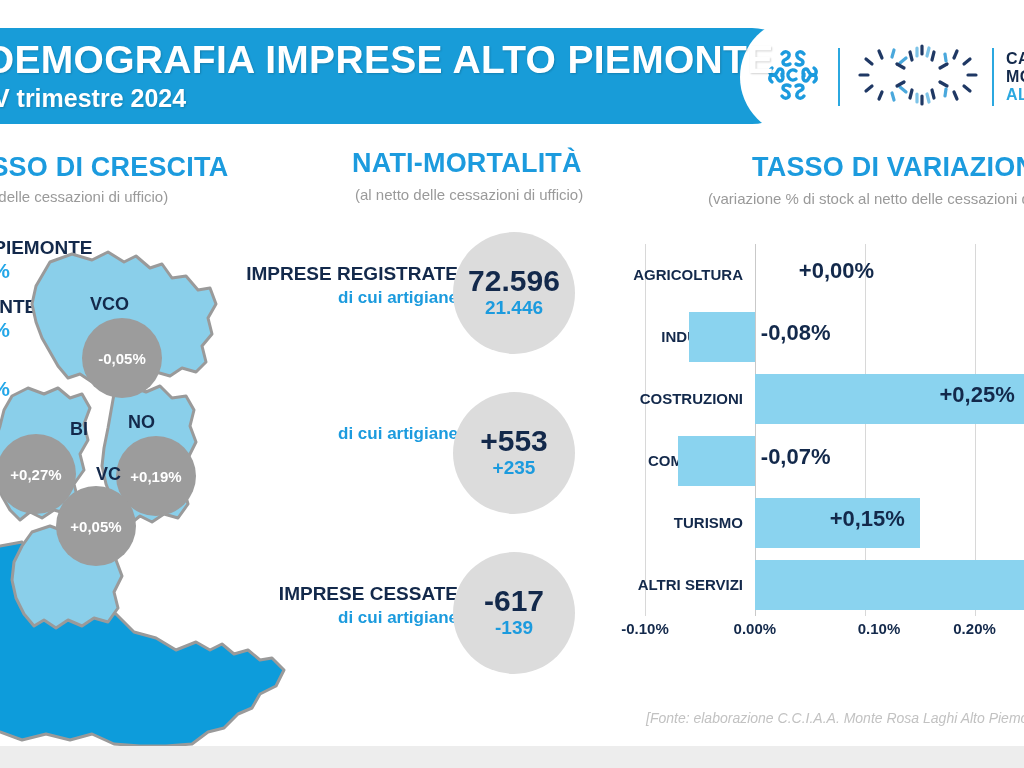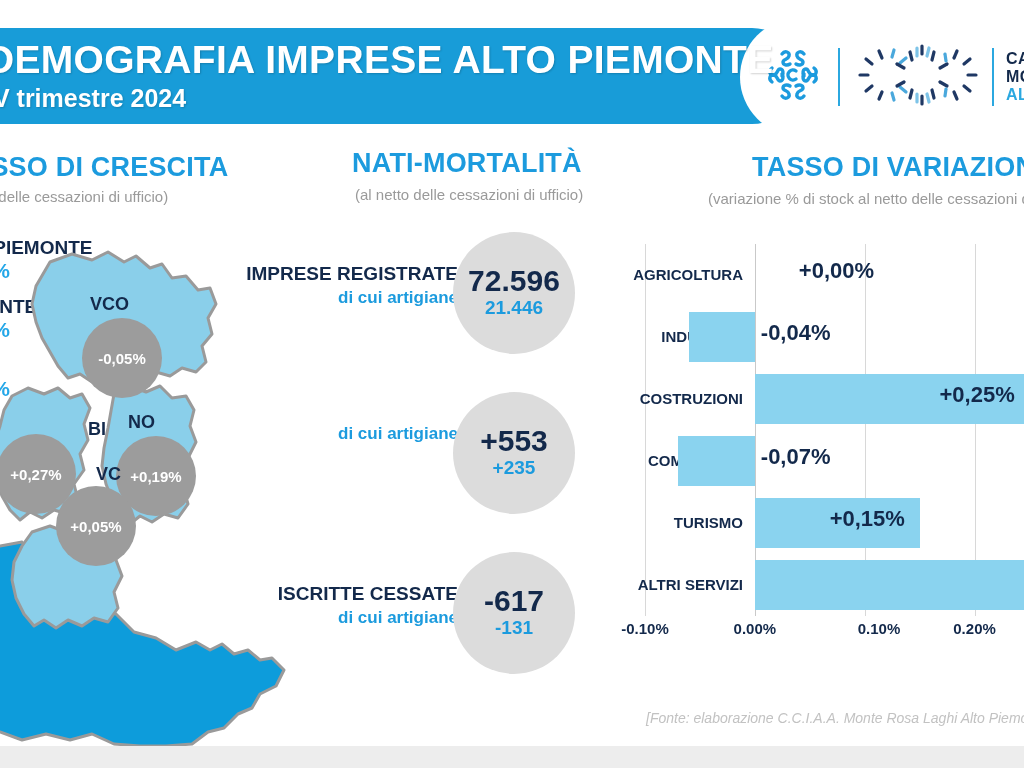--- a/index.html
+++ b/index.html
@@ -313,21 +313,21 @@
 
         <path fill="#8ACFEA" d="M128 286 L146 280 L162 286 L178 280 L192 290 L206 286 L216 298 L212 314
              L218 330 L210 346 L214 362 L204 376 L190 372 L178 380 L164 374 L152 382
              L140 374 L130 380 L120 368 L112 352 L108 334 L110 316 L118 300 Z"></path>
       </g>
     </svg>
 
     <div class="prov-label" style="left:186px; top:48px;">VCO</div>
     <div class="bubble" style="left:178px; top:72px; width:80px; height:80px;">-0,05%</div>
 
-    <div class="prov-label" style="left:184px; top:173px;text-align:right;">BI</div>
+    <div class="prov-label" style="left:166px; top:173px;text-align:right;">BI</div>
     <div class="bubble" style="left:92px; top:188px; width:80px; height:80px;">+0,27%</div>
 
     <div class="prov-label" style="left:224px; top:166px;">NO</div>
     <div class="bubble" style="left:212px; top:190px; width:80px; height:80px;">+0,19%</div>
 
     <div class="prov-label" style="left:192px; top:218px;">VC</div>
     <div class="bubble" style="left:152px; top:240px; width:80px; height:80px;">+0,05%</div>
   </div>
 
   <div class="stat-row" id="stat-0">
@@ -346,43 +346,43 @@
       <div class="stat-art">di cui artigiane</div>
     </div>
     <div class="stat-circle">
       <div class="stat-big">+553</div>
       <div class="stat-small">+235</div>
     </div>
   </div>
 
   <div class="stat-row" id="stat-2">
     <div class="stat-labels">
-      <div class="stat-name">ISCRITTE CESSATE</div>
+      <div class="stat-name">IMPRESE CESSATE</div>
       <div class="stat-art">di cui artigiane</div>
     </div>
     <div class="stat-circle">
       <div class="stat-big">-617</div>
-      <div class="stat-small">-131</div>
+      <div class="stat-small">-139</div>
     </div>
   </div>
 
   <div class="chart">
     <div class="chart-plot" id="plot">
         <div class="grid-line" style="left: 32.96px;"></div>
         <div class="grid-line zero" style="left: 142.827px;"></div>
         <div class="grid-line" style="left: 252.693px;"></div>
         <div class="grid-line" style="left: 362.56px;"></div>
         <div class="bar-row" style="top: 0px; height: 62px;">
           <div class="cat-label">AGRICOLTURA</div>
           <div class="bar-val" style="left: 186.827px;">+0,00%</div>
         </div>
         <div class="bar-row" style="top: 62px; height: 62px;">
           <div class="cat-label">INDUSTRIA</div>
           <div class="bar" style="left: 76.9067px; width: 65.92px; background: rgb(138, 211, 239);"></div>
-          <div class="bar-val" style="left: 148.827px;">-0,04%</div>
+          <div class="bar-val" style="left: 148.827px;">-0,08%</div>
         </div>
         <div class="bar-row" style="top: 124px; height: 62px;">
           <div class="cat-label">COSTRUZIONI</div>
           <div class="bar" style="left: 142.827px; width: 274.667px; background: rgb(138, 211, 239);"></div>
           <div class="bar-val" style="left: 327.493px;">+0,25%</div>
         </div>
         <div class="bar-row" style="top: 186px; height: 62px;">
           <div class="cat-label">COMMERCIO</div>
           <div class="bar" style="left: 65.92px; width: 76.9067px; background: rgb(138, 211, 239);"></div>
           <div class="bar-val" style="left: 148.827px;">-0,07%</div>

